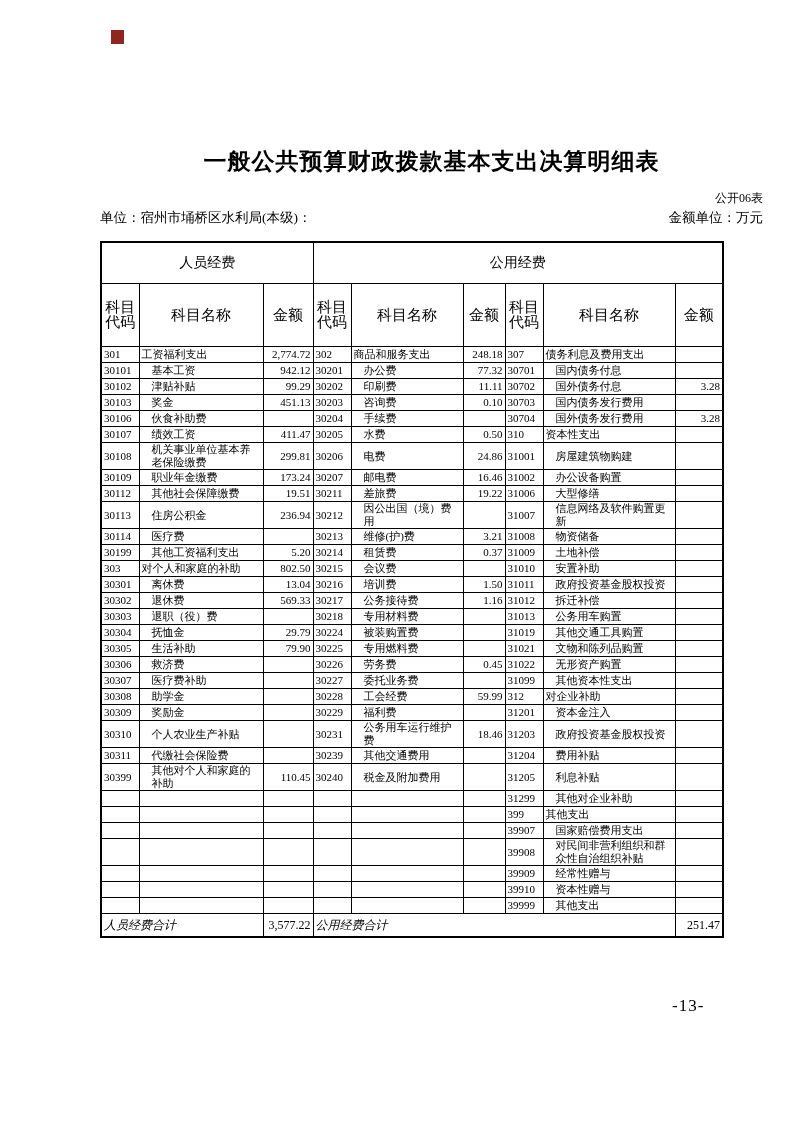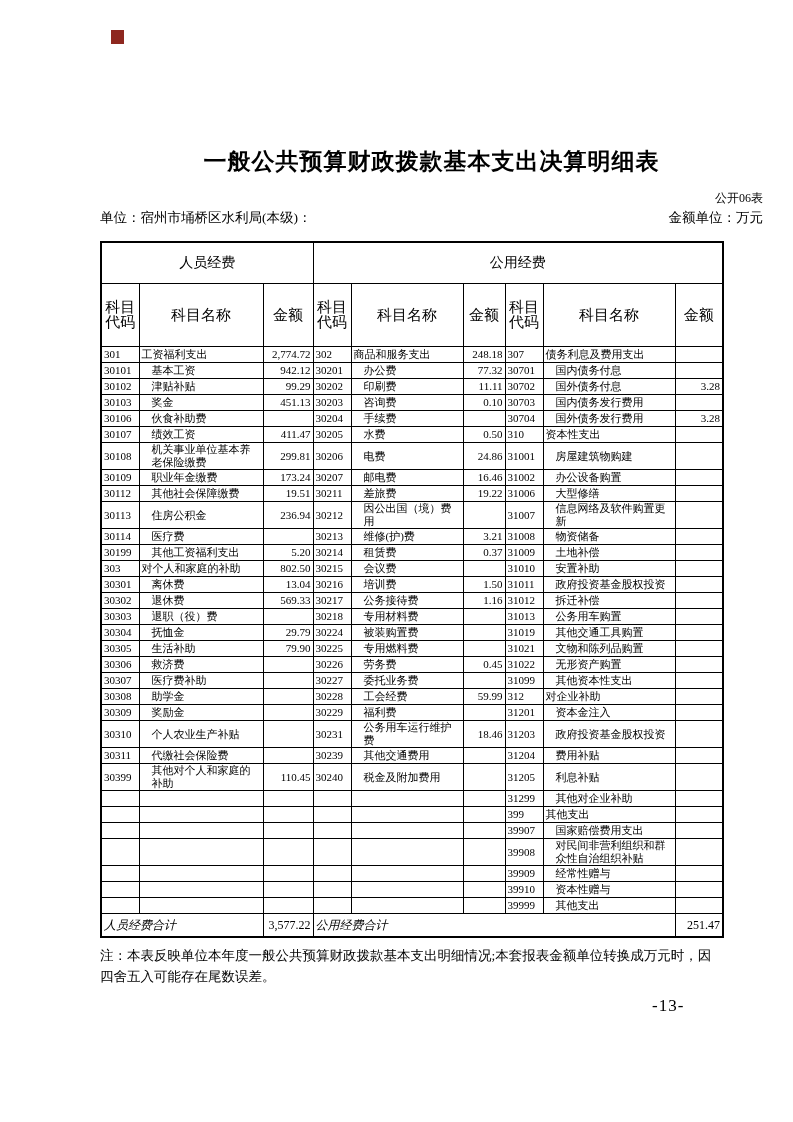--- a/index.html
+++ b/index.html
@@ -30,21 +30,21 @@
     height:15px;font-size:11px;line-height:13px;padding:0 2px;
     vertical-align:middle;word-break:break-all;
   }
   td.code{text-align:left;}
   td.name{text-align:left;}
   td.name.sub{padding-left:12px;}
   td.amt{text-align:right;}
   tr.totals td{height:22px;font-size:12px;line-height:14px;}
   tr.totals td.lbl{text-align:left;font-style:italic;}
   .note{font-size:13.5px;line-height:21px;margin-top:7px;}
-  .pageno{position:absolute;left:652px;top:996px;font-size:17px;letter-spacing:1px;}
+  .pageno{position:absolute;left:672px;top:996px;font-size:17px;letter-spacing:1px;}
 </style>
 </head>
 <body>
 
 <div class="sheet">
   <div class="stamp"></div>
 
   <div class="content">
     <h1 class="title">一般公共预算财政拨款基本支出决算明细表</h1>
     <div class="form-no">公开06表</div>
@@ -439,20 +439,16 @@
       <tfoot>
         <tr class="totals">
           <td colspan="2" class="lbl">人员经费合计</td>
           <td class="amt">3,577.22</td>
           <td colspan="5" class="lbl">公用经费合计</td>
           <td class="amt">251.47</td>
         </tr>
       </tfoot>
     </table>
 
-    <div class="note">
-      <div>注：本表反映单位本年度一般公共预算财政拨款基本支出明细情况;本套报表金额单位转换成万元时，因</div>
-      <div>四舍五入可能存在尾数误差。</div>
-    </div>
   </div>
 
   <div class="pageno">-13-</div>
 </div>
 
 </body></html>

